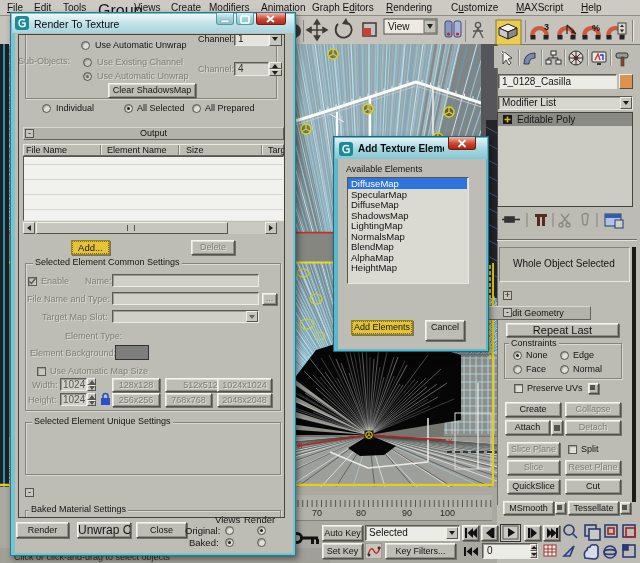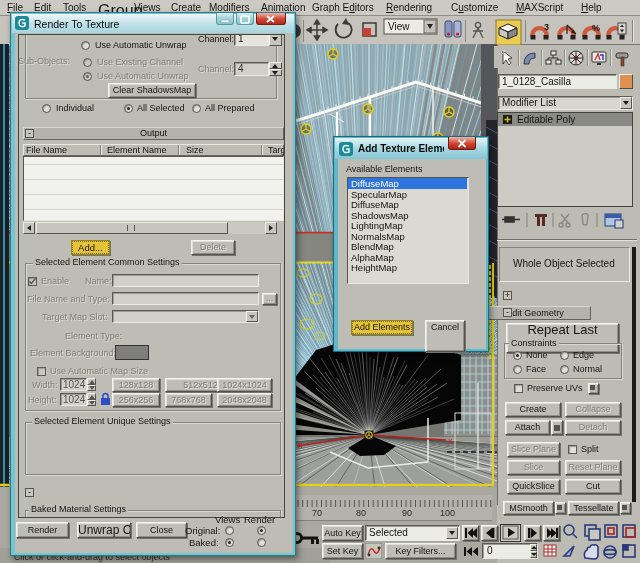--- a/index.html
+++ b/index.html
@@ -965,21 +965,21 @@
       <rect x="108" y="4" width="16" height="4" fill="#3a5aaa"></rect>
       <rect x="118" y="10" width="8" height="8" fill="#d0d0ca" stroke="#223a7a"></rect>
 </svg>
 <div class="ab" style="left:497px;top:239px;width:140px;height:2px;background:#6d6d66;border-bottom:1px solid #e4e3da"></div>
 <div class="ab" style="left:499px;top:247px;width:131px;height:35px;background:#bcbcb4;border:1px solid;border-color:#83837c #e8e7e0 #e8e7e0 #83837c"></div>
 <div class="ab lab" style="left:513px;top:258px;font-size:10px">Whole Object Selected</div>
 <div class="ab" style="left:632px;top:247px;width:4px;height:255px;background:#1a1a16"></div>
 <div class="ab pm" style="left:503px;top:291px">+</div>
 <div class="ab rollbar" style="left:479px;top:306px;width:112px;height:14px;line-height:12px">Edit Geometry</div>
 <div class="ab pm" style="left:503px;top:308px;line-height:6px">-</div>
-<div class="ab btn" style="left:506px;top:323px;width:113px;height:30px;line-height:12px;font-size:13px">Repeat Last</div>
+<div class="ab btn" style="left:506px;top:323px;width:113px;height:14px;line-height:12px;font-size:11px">Repeat Last</div>
 <div class="ab gb" style="left:504px;top:343px;width:118px;height:36px"></div>
 <div class="ab glab" style="left:509px;top:338px">Constraints</div>
 <div class="ab radio" style="left:513px;top:351px">
       <div class="dot"></div>
     </div>
 <div class="ab lab" style="left:526px;top:350px">None</div>
 <div class="ab radio" style="left:560px;top:351px"></div>
 <div class="ab lab" style="left:573px;top:350px">Edge</div>
 <div class="ab radio" style="left:513px;top:365px"></div>
 <div class="ab lab" style="left:526px;top:364px">Face</div>
@@ -1179,15 +1179,15 @@
         <div class="ab lab" style="left:13px;top:19.0px;color:#fff;font-size:9.5px">DiffuseMap</div>
         <div class="ab lab" style="left:13px;top:29.5px;font-size:9.5px;color:#111">SpecularMap</div>
         <div class="ab lab" style="left:13px;top:40.0px;font-size:9.5px;color:#111">DiffuseMap</div>
         <div class="ab lab" style="left:13px;top:50.5px;font-size:9.5px;color:#111">ShadowsMap</div>
         <div class="ab lab" style="left:13px;top:61.0px;font-size:9.5px;color:#111">LightingMap</div>
         <div class="ab lab" style="left:13px;top:71.5px;font-size:9.5px;color:#111">NormalsMap</div>
         <div class="ab lab" style="left:13px;top:82.0px;font-size:9.5px;color:#111">BlendMap</div>
         <div class="ab lab" style="left:13px;top:92.5px;font-size:9.5px;color:#111">AlphaMap</div>
         <div class="ab lab" style="left:13px;top:103.0px;font-size:9.5px;color:#111">HeightMap</div>
         <div class="ab ybtn" style="left:13px;top:161px;width:62px;height:15px;line-height:13px;font-size:9px">Add Elements</div>
-        <div class="ab btn" style="left:87px;top:161px;width:40px;height:32px;line-height:13px">Cancel</div>
+        <div class="ab btn" style="left:87px;top:161px;width:40px;height:21px;line-height:13px">Cancel</div>
 </div>
 </div>
 </div>
 </body></html>

